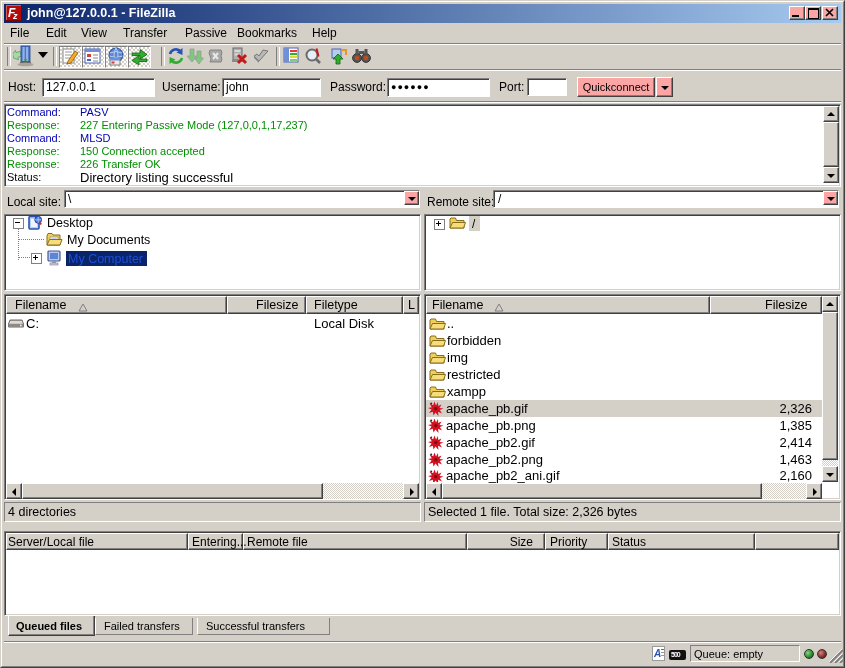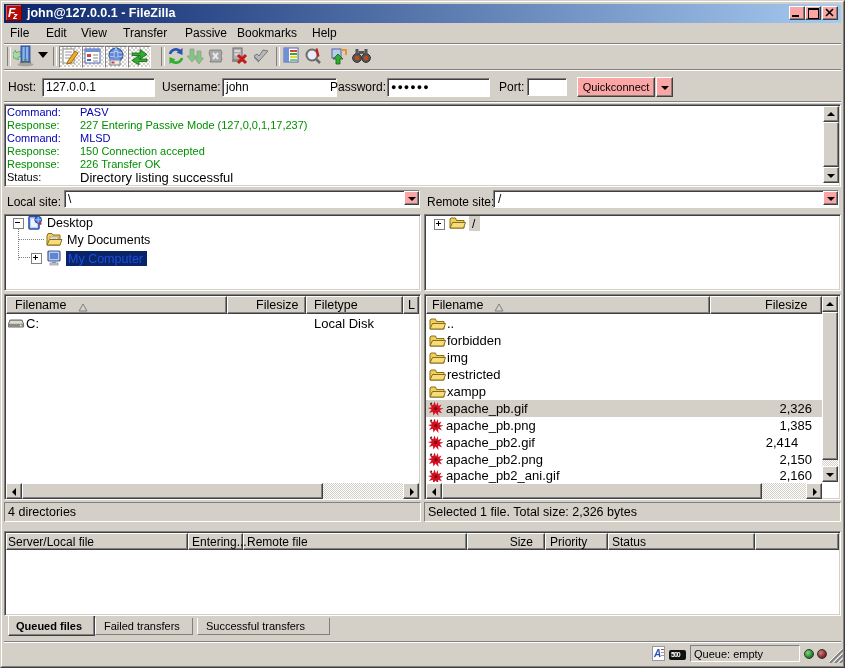--- a/index.html
+++ b/index.html
@@ -166,21 +166,21 @@
 <rect x="3.5" y="2" width="3" height="5" fill="#555"></rect>
 <rect x="12.5" y="2" width="3" height="5" fill="#555"></rect>
 <rect x="6.5" y="4" width="6" height="3" fill="#555"></rect>
 </svg></div>
 <div class="ab grvd" style="left:4px;top:69px;width:837px"></div>
 <div class="ab grvl" style="left:4px;top:70px;width:837px"></div>
 
 <div class="ab lbl" style="left:8px;top:80px">Host:</div>
 <div class="ab inp" style="left:42px;top:78px;width:108px;height:16px;padding:1px 0 0 3px;box-sizing:content-box">127.0.0.1</div>
 <div class="ab lbl" style="left:162px;top:80px">Username:</div>
-<div class="ab inp" style="left:222px;top:78px;width:94px;height:16px;padding:1px 16px 0 3px">john</div>
+<div class="ab inp" style="left:222px;top:78px;width:94px;height:16px;padding:1px 0 0 3px">john</div>
 <div class="ab lbl" style="left:330px;top:80px">Password:</div>
 <div class="ab inp" style="left:387px;top:78px;width:98px;height:16px;padding:1px 0 0 3px;font-size:9px;letter-spacing:1px;line-height:15px">●●●●●●</div>
 <div class="ab lbl" style="left:499px;top:80px">Port:</div>
 <div class="ab inp" style="left:527px;top:78px;width:38px;height:16px"></div>
 <div class="ab rais" style="left:577px;top:77px;width:78px;height:20px;box-sizing:border-box;text-align:center;line-height:18px;font-size:11px">Quickconnect</div>
 <div class="ab rais" style="left:656px;top:77px;width:17px;height:20px;box-sizing:border-box">
     <div class="tri-d ab" style="left:4px;top:8px"></div>
   </div>
 <div class="ab grvd" style="left:4px;top:101px;width:837px"></div>
 <div class="ab grvl" style="left:4px;top:102px;width:837px"></div>
@@ -367,26 +367,26 @@
 <div class="ab lbl t13" style="left:752px;top:401px;width:60px;text-align:right">2,326</div>
 <div class="ab" style="left:428px;top:418px"><svg width="16" height="16">
       <use href="#splat"></use>
     </svg></div>
 <div class="ab lbl t13" style="left:446px;top:418px">apache_pb.png</div>
 <div class="ab lbl t13" style="left:752px;top:418px;width:60px;text-align:right">1,385</div>
 <div class="ab" style="left:428px;top:435px"><svg width="16" height="16">
       <use href="#splat"></use>
     </svg></div>
 <div class="ab lbl t13" style="left:446px;top:435px">apache_pb2.gif</div>
-<div class="ab lbl t13" style="left:752px;top:435px;width:60px;text-align:center">2,414</div>
+<div class="ab lbl t13" style="left:752px;top:435px;width:60px;text-align:right">2,414</div>
 <div class="ab" style="left:428px;top:452px"><svg width="16" height="16">
       <use href="#splat"></use>
     </svg></div>
 <div class="ab lbl t13" style="left:446px;top:452px">apache_pb2.png</div>
-<div class="ab lbl t13" style="left:752px;top:452px;width:60px;text-align:right">2,150</div>
+<div class="ab lbl t13" style="left:752px;top:452px;width:60px;text-align:right">1,463</div>
 <div class="ab" style="left:428px;top:469px"><svg width="16" height="13">
       <use href="#splat"></use>
     </svg></div>
 <div class="ab lbl t13" style="left:446px;top:468px">apache_pb2_ani.gif</div>
 <div class="ab lbl t13" style="left:752px;top:468px;width:60px;text-align:right">2,160</div>
 
 <div class="ab" style="left:822px;top:296px;width:16px;height:186px;background:#d4d0c8">
  <div class="scb ab" style="left:0;top:0;width:16px;height:16px">
       <div class="tri-u ab" style="left:3px;top:5px;border-bottom-color:#000"></div>
     </div>

